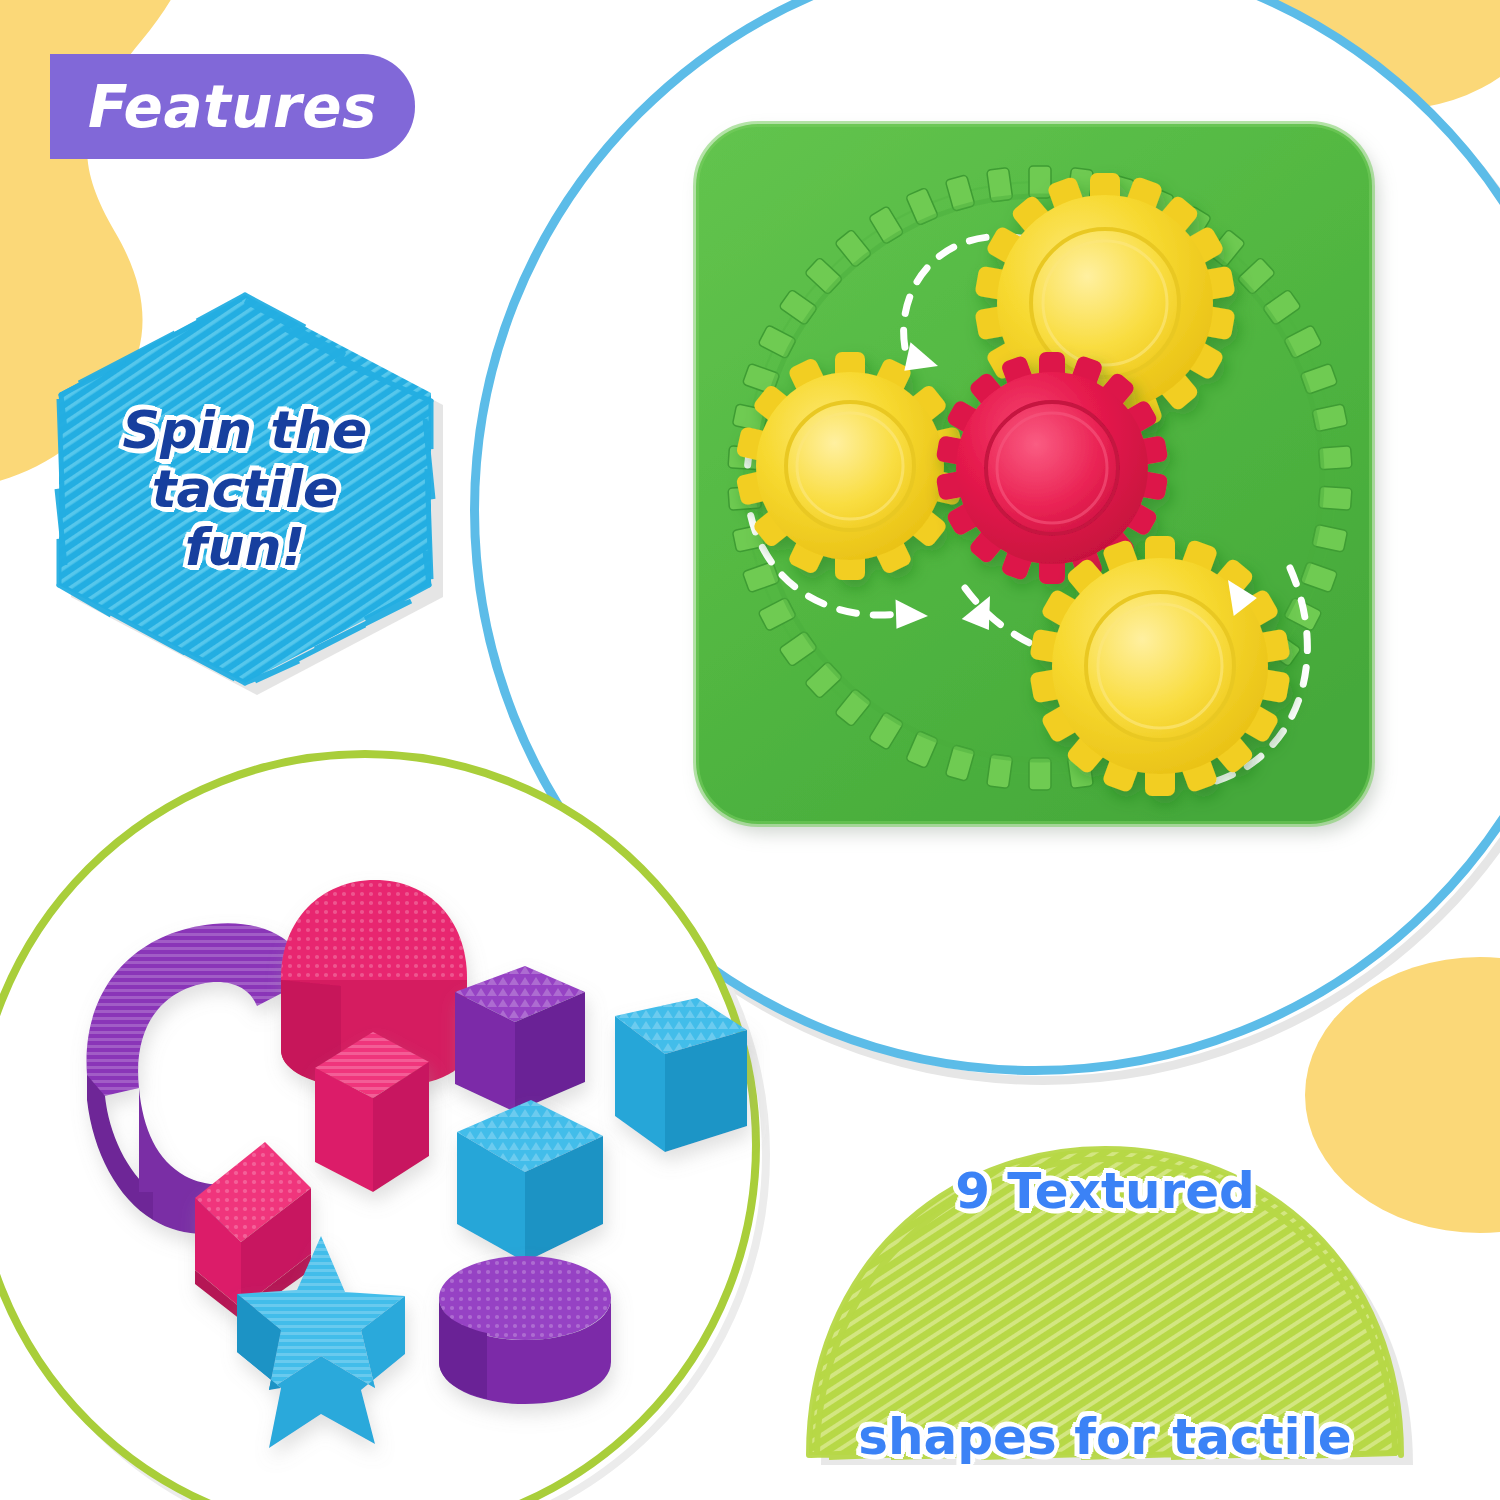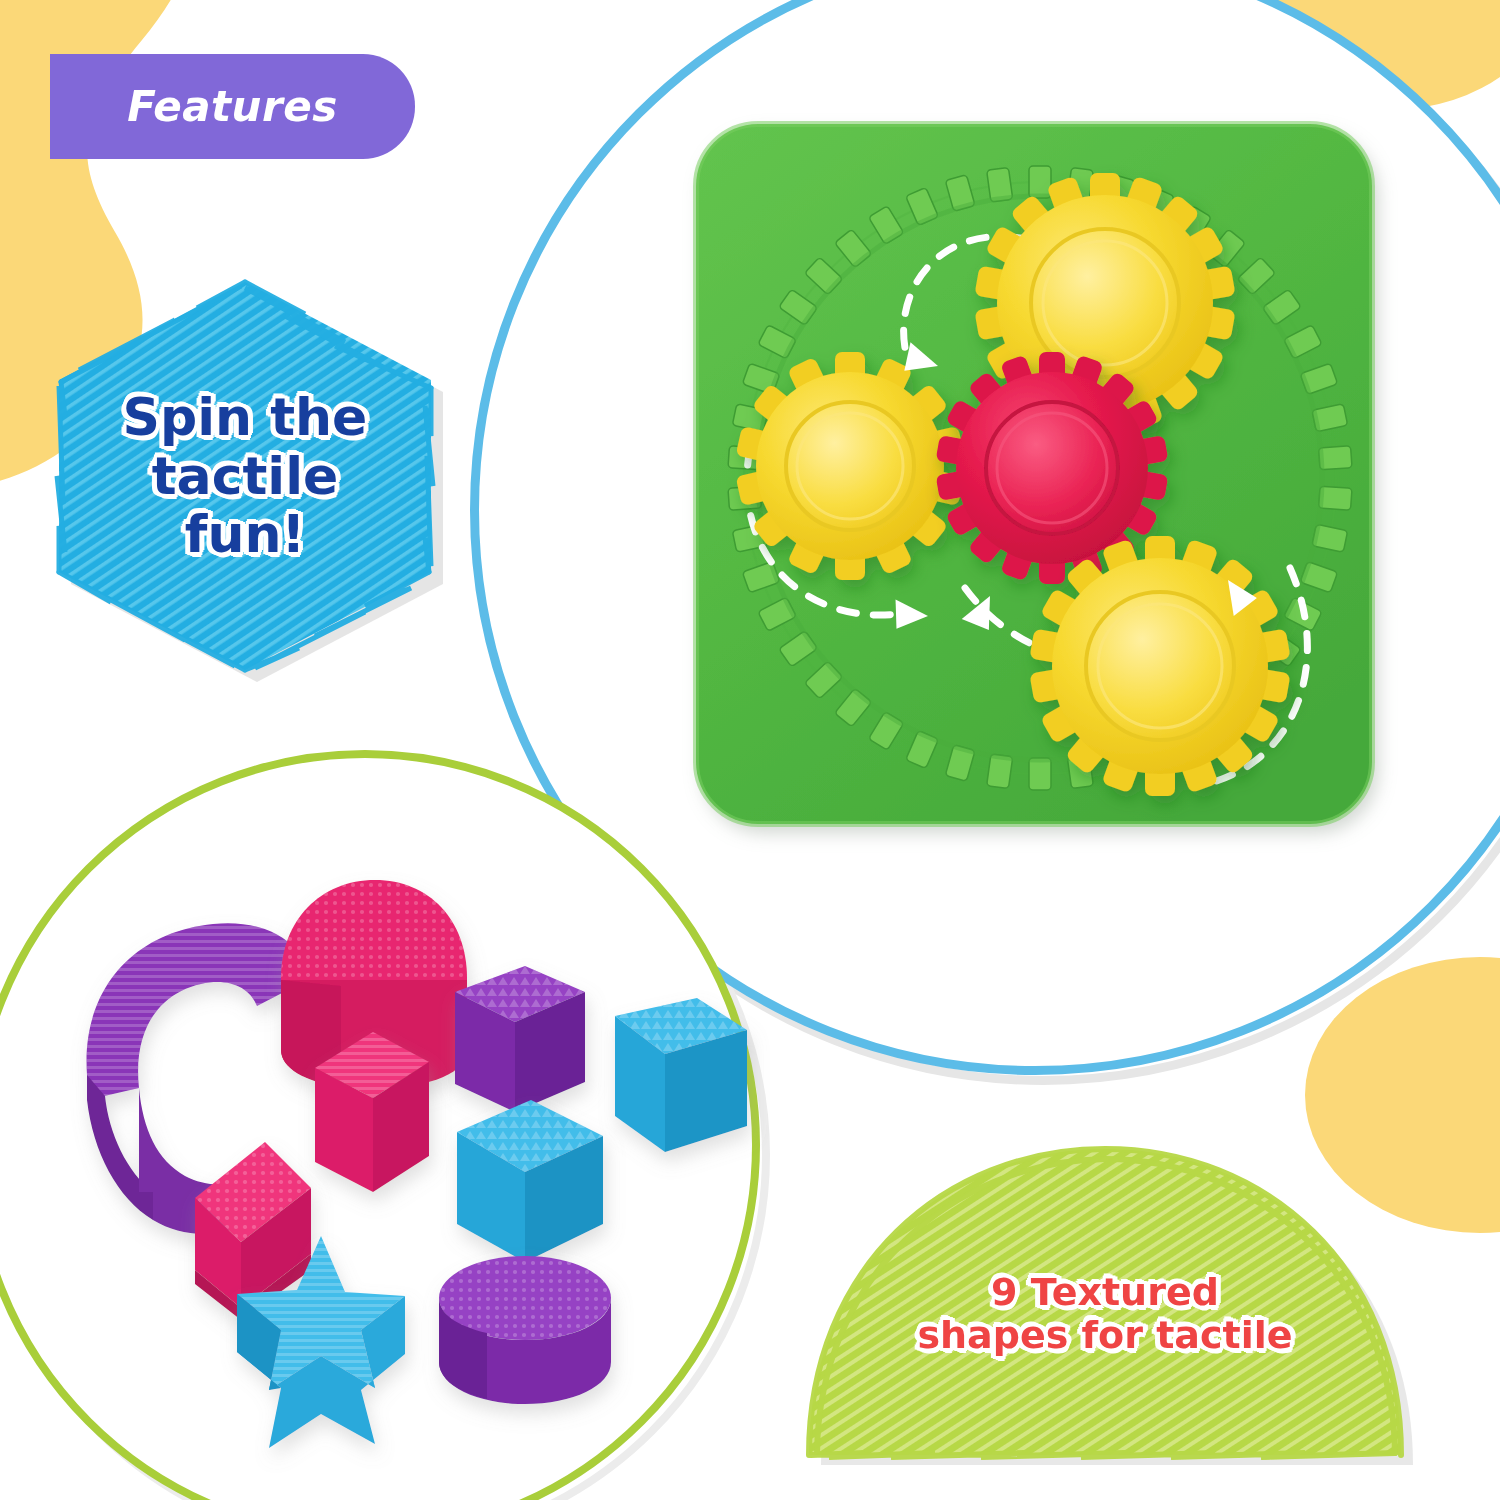--- a/index.html
+++ b/index.html
@@ -45,51 +45,51 @@
   
   #features-banner {
     position: absolute; left: 50px; top: 54px;
     width: 365px; height: 105px;
     background: #8168D8;
     border-radius: 0 52px 52px 0;
     display: flex; align-items: center; justify-content: center;
     z-index: 40;
   }
   #features-label {
-    color: #ffffff; font-size: 42px; font-weight: bold;
+    color: #ffffff; font-size: 58px; font-weight: bold;
     font-style: italic; letter-spacing: .5px;
     font-family: "DejaVu Sans", sans-serif;
   }
 
   
   .badge { position: absolute; z-index: 35; }
   .badge .svg-wrap { position: absolute; inset: 0; }
   .badge .txt {
     position: absolute; inset: 0;
     display: flex; flex-direction: column;
     align-items: center; justify-content: center;
     text-align: center; line-height: 1.13;
     font-family: "DejaVu Sans", sans-serif;
     font-weight: bold;
   }
 
-  #badge-blue { left: 45px; top: 276px; width: 400px; height: 400px; }
+  #badge-blue { left: 45px; top: 289px; width: 400px; height: 400px; font-style: italic; }
   #badge-blue .txt {
     font-size: 52px; color: #173F9E;
     padding: 0 40px;
     text-shadow:
       -3px -3px 0 #fff,  3px -3px 0 #fff, -3px 3px 0 #fff, 3px 3px 0 #fff,
       -4px  0   0 #fff,  4px  0   0 #fff,  0  -4px 0 #fff, 0   4px 0 #fff,
       -5px  2px 0 #fff,  5px -2px 0 #fff,  2px 5px 0 #fff, -2px -5px 0 #fff;
   }
 
   #badge-green { left: 795px; top: 1135px; width: 620px; height: 330px; }
   #badge-green .txt {
-    font-size: 38px; color: #ef4444;
-    padding: 28px 30px 0 30px; justify-content: center;
+    font-size: 50px; color: #3b82f6;
+    padding: 28px 30px 0 30px; justify-content: space-between;
     text-shadow:
       -3px -3px 0 #fff,  3px -3px 0 #fff, -3px 3px 0 #fff, 3px 3px 0 #fff,
       -4px  0   0 #fff,  4px  0   0 #fff,  0  -4px 0 #fff, 0   4px 0 #fff,
       -5px  2px 0 #fff,  5px -2px 0 #fff,  2px 5px 0 #fff, -2px -5px 0 #fff;
   }
 
   
   #gear-photo { position: absolute; left: 690px; top: 118px; width: 700px; height: 730px; z-index: 20; }
   #shapes-photo { position: absolute; left: 25px; top: 800px; width: 730px; height: 700px; z-index: 20; }
 

